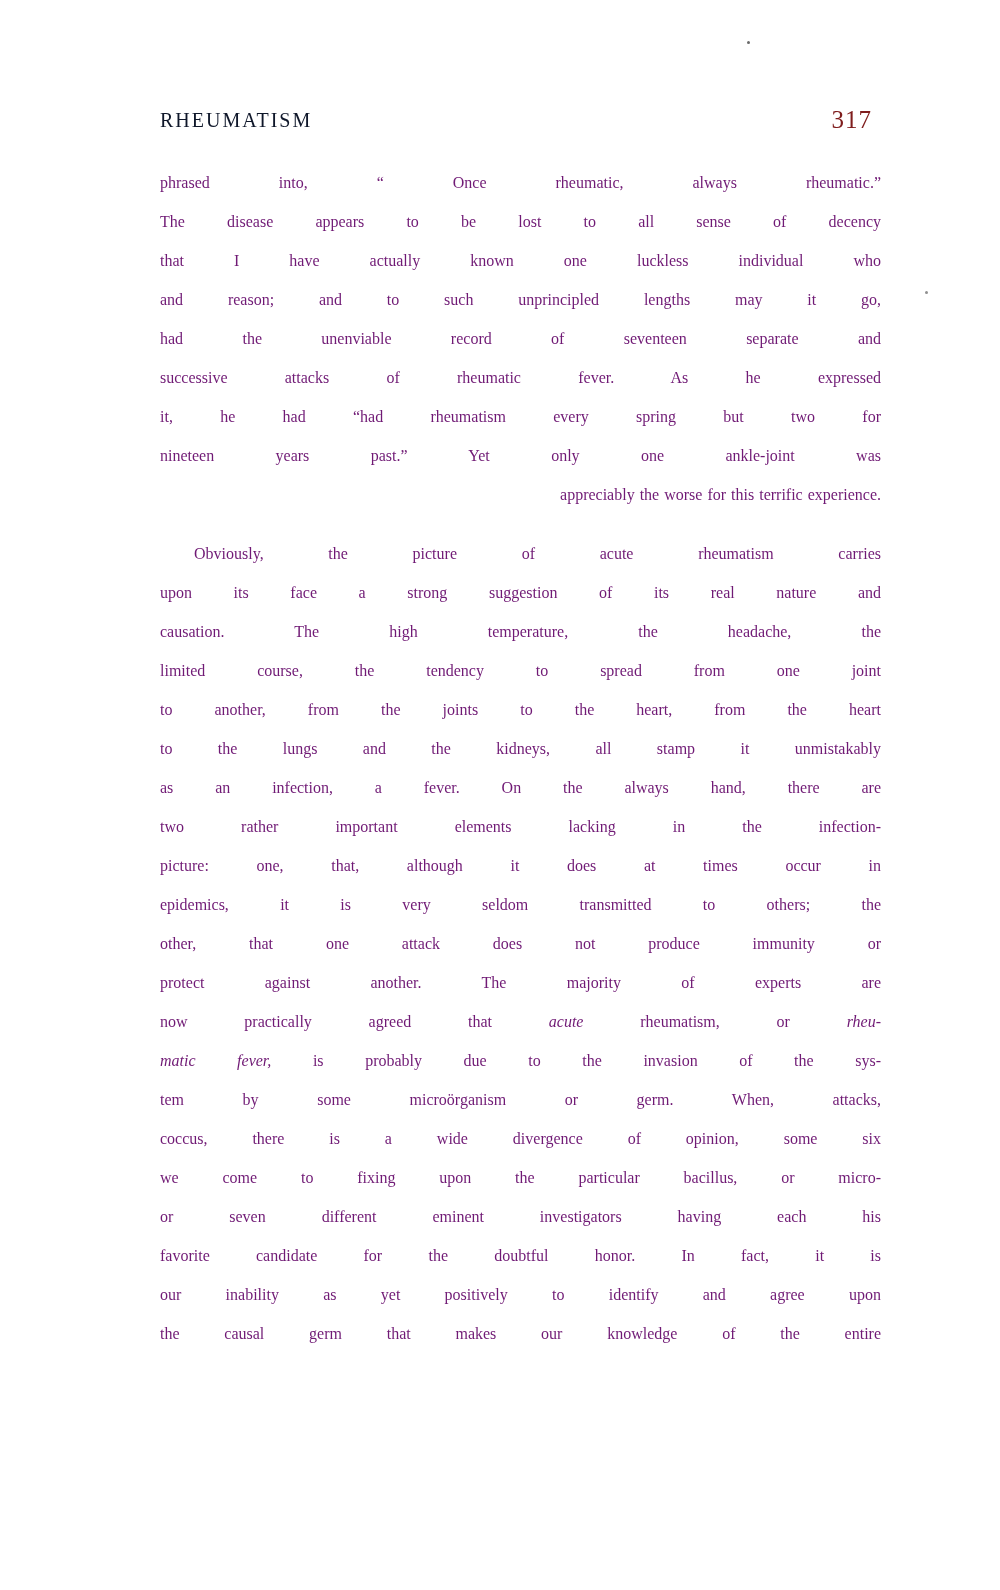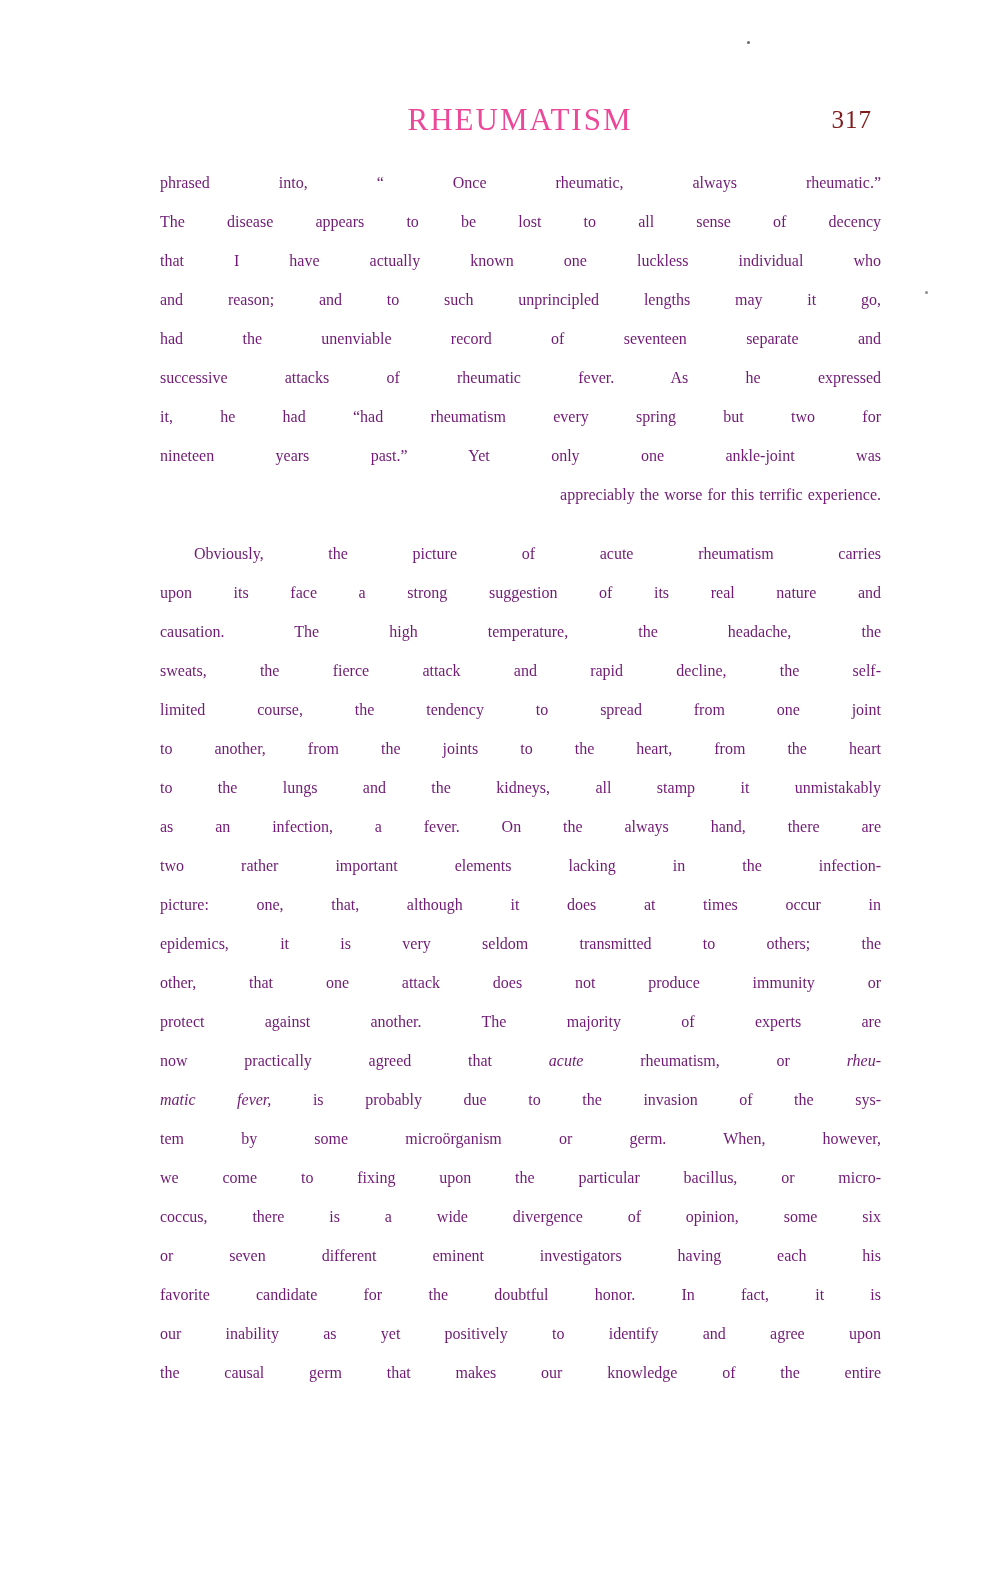--- a/index.html
+++ b/index.html
@@ -16,24 +16,24 @@
   .running-head {
     position: absolute;
     left: 160px;
     top: 103px;
     width: 720px;
     height: 34px;
     line-height: 34px;
   }
   .running-title {
     display: block;
-    text-align: center;
-    font-size: 31px;
+    text-align: left;
+    font-size: 20px;
     letter-spacing: 2px;
-    color: #ec4899;
+    color: #0f172a;
   }
   .folio {
     position: absolute;
     right: 8px;
     top: 0;
     font-size: 25px;
     letter-spacing: 1px;
     color: #7f1d1d;
   }
   .text-block {
@@ -87,35 +87,34 @@
         <div class="line"><span>had the unenviable record of seventeen separate and</span></div>
         <div class="line"><span>successive attacks of rheumatic fever. As he expressed</span></div>
         <div class="line"><span>it, he had “had rheumatism every spring but two for</span></div>
         <div class="line"><span>nineteen years past.” Yet only one ankle-joint was</span></div>
         <div class="line natural"><span>appreciably the worse for this terrific experience.</span></div>
       </div>
       <div>
         <div class="line indent"><span>Obviously, the picture of acute rheumatism carries</span></div>
         <div class="line"><span>upon its face a strong suggestion of its real nature and</span></div>
         <div class="line"><span>causation. The high temperature, the headache, the</span></div>
-        <div class="line"><span>sweats, the fierce attack and rapid decline, the self-</span></div>
         <div class="line"><span>limited course, the tendency to spread from one joint</span></div>
         <div class="line"><span>to another, from the joints to the heart, from the heart</span></div>
         <div class="line"><span>to the lungs and the kidneys, all stamp it unmistakably</span></div>
         <div class="line"><span>as an infection, a fever. On the always hand, there are</span></div>
         <div class="line"><span>two rather important elements lacking in the infection-</span></div>
         <div class="line"><span>picture: one, that, although it does at times occur in</span></div>
         <div class="line"><span>epidemics, it is very seldom transmitted to others; the</span></div>
         <div class="line"><span>other, that one attack does not produce immunity or</span></div>
         <div class="line"><span>protect against another. The majority of experts are</span></div>
         <div class="line"><span>now practically agreed that </span><span class="italic">acute</span><span> rheumatism, or </span><span class="italic">rheu-</span></div>
         <div class="line"><span class="italic">matic fever,</span><span> is probably due to the invasion of the sys-</span></div>
-        <div class="line"><span>tem by some microörganism or germ. When, however,</span></div>
+        <div class="line"><span>tem by some microörganism or germ. When, attacks,</span></div>
+        <div class="line"><span>coccus, there is a wide divergence of opinion, some six</span></div>
         <div class="line"><span>we come to fixing upon the particular bacillus, or micro-</span></div>
-        <div class="line"><span>coccus, there is a wide divergence of opinion, some six</span></div>
         <div class="line"><span>or seven different eminent investigators having each his</span></div>
         <div class="line"><span>favorite candidate for the doubtful honor. In fact, it is</span></div>
         <div class="line"><span>our inability as yet positively to identify and agree upon</span></div>
         <div class="line"><span>the causal germ that makes our knowledge of the entire</span></div>
       </div>
     </div>
 
 </div>
 
 </body></html>

